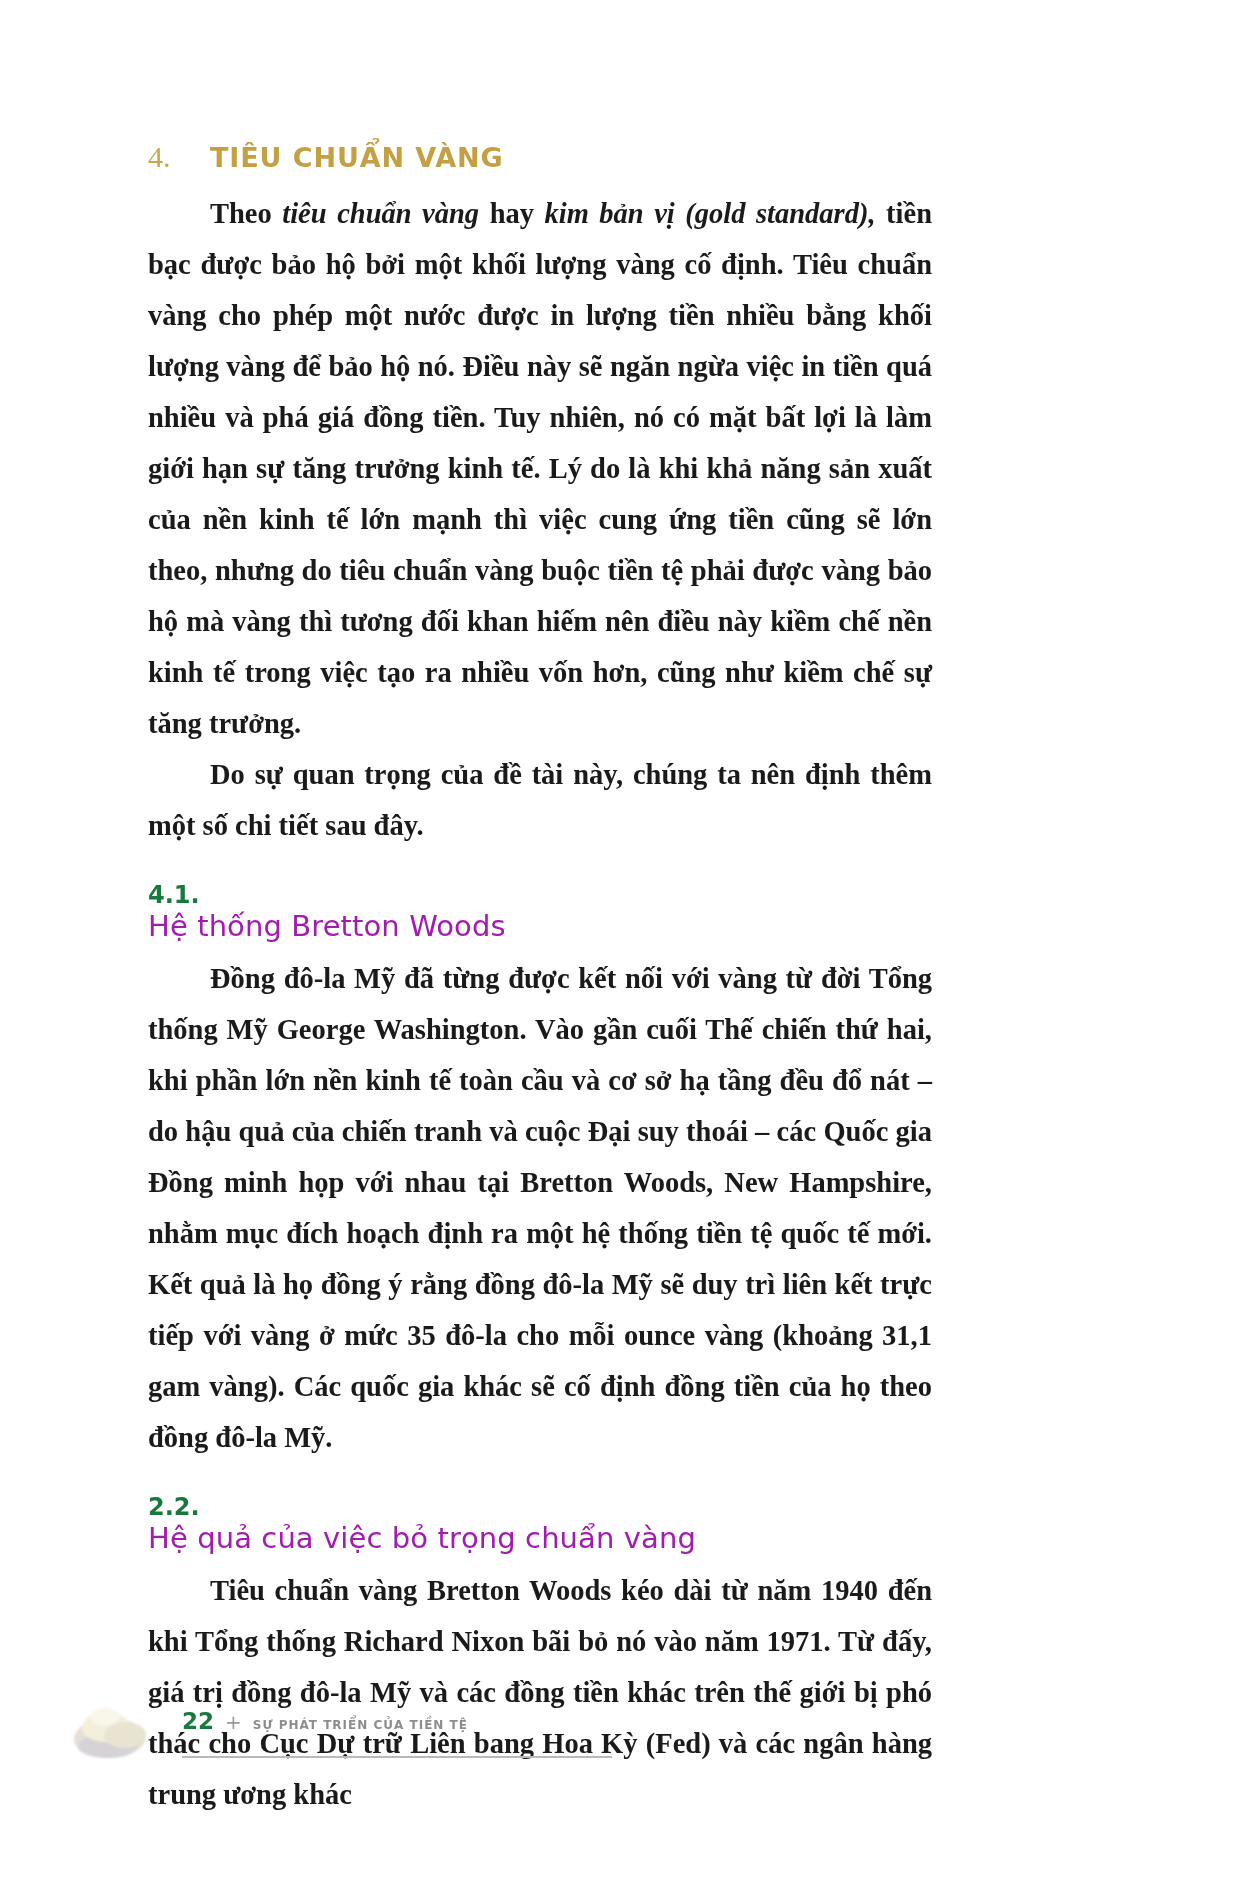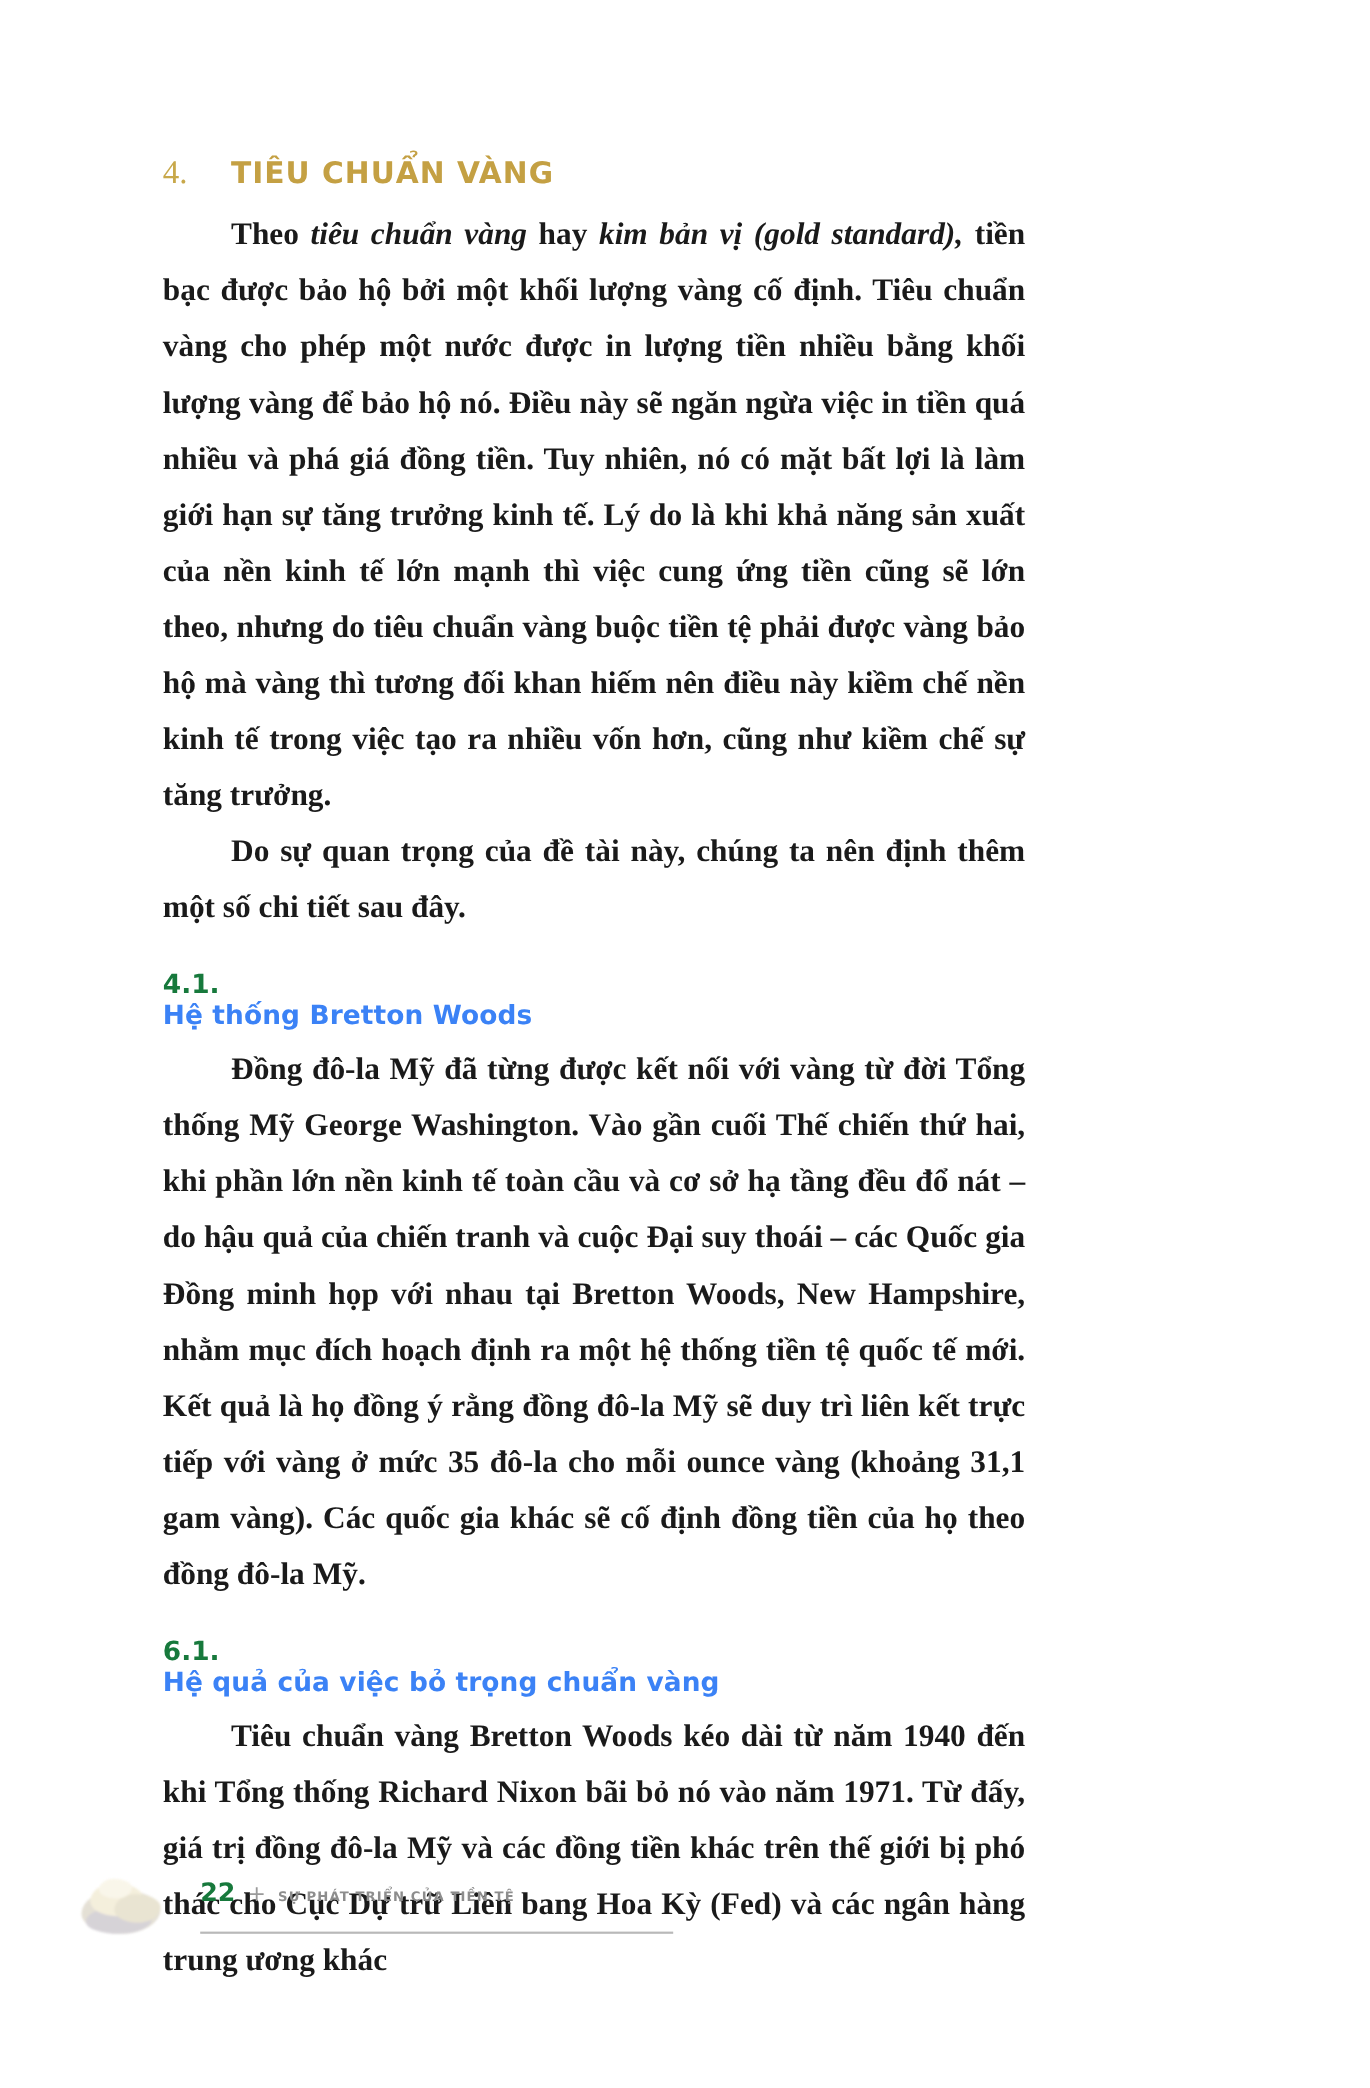--- a/index.html
+++ b/index.html
@@ -64,23 +64,23 @@
     flex-direction: column;
   }
   .h-sub .num {
     font-size: 24px;
     font-weight: bold;
     width: 62px;
     flex: none;
     color: #17793c;
   }
   .h-sub .txt {
-    font-size: 24px;
-    font-weight: bold;
-    color: #3b82f6;
+    font-size: 29px;
+    font-weight: normal;
+    color: #a21caf;
     letter-spacing: 0.1px;
   }
 
   
   p.body {
     margin: 0 0 0 0;
     font-size: 28.5px;
     line-height: 51px;
     text-align: justify;
     text-justify: inter-word;
@@ -173,21 +173,21 @@
 
     <p class="body">Do sự quan trọng của đề tài này, chúng ta nên định thêm một số chi tiết sau đây.</p>
 
     <div class="h-sub">
       <span class="num">4.1.</span>
       <span class="txt">Hệ thống Bretton Woods</span>
     </div>
     <p class="body">Đồng đô-la Mỹ đã từng được kết nối với vàng từ đời Tổng thống Mỹ George Washington. Vào gần cuối Thế chiến thứ hai, khi phần lớn nền kinh tế toàn cầu và cơ sở hạ tầng đều đổ nát – do hậu quả của chiến tranh và cuộc Đại suy thoái – các Quốc gia Đồng minh họp với nhau tại Bretton Woods, New Hampshire, nhằm mục đích hoạch định ra một hệ thống tiền tệ quốc tế mới. Kết quả là họ đồng ý rằng đồng đô-la Mỹ sẽ duy trì liên kết trực tiếp với vàng ở mức 35 đô-la cho mỗi ounce vàng (khoảng 31,1 gam vàng). Các quốc gia khác sẽ cố định đồng tiền của họ theo đồng đô-la Mỹ.</p>
 
     <div class="h-sub">
-      <span class="num">6.1.</span>
+      <span class="num">2.2.</span>
       <span class="txt">Hệ quả của việc bỏ trọng chuẩn vàng</span>
     </div>
     <p class="body">Tiêu chuẩn vàng Bretton Woods kéo dài từ năm 1940 đến khi Tổng thống Richard Nixon bãi bỏ nó vào năm 1971. Từ đấy, giá trị đồng đô-la Mỹ và các đồng tiền khác trên thế giới bị phó thác cho Cục Dự trữ Liên bang Hoa Kỳ (Fed) và các ngân hàng trung ương khác</p>
 
   </div>
 
   <div class="footer">
     <div class="footer-deco">
       <div class="nugget n1"></div>
       <div class="nugget n4"></div>

